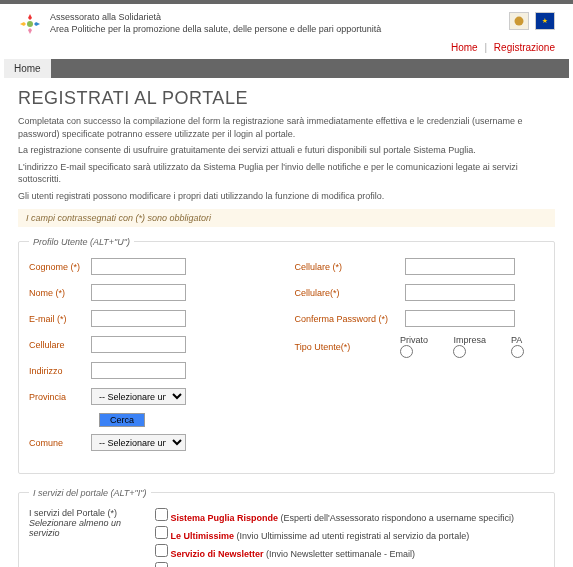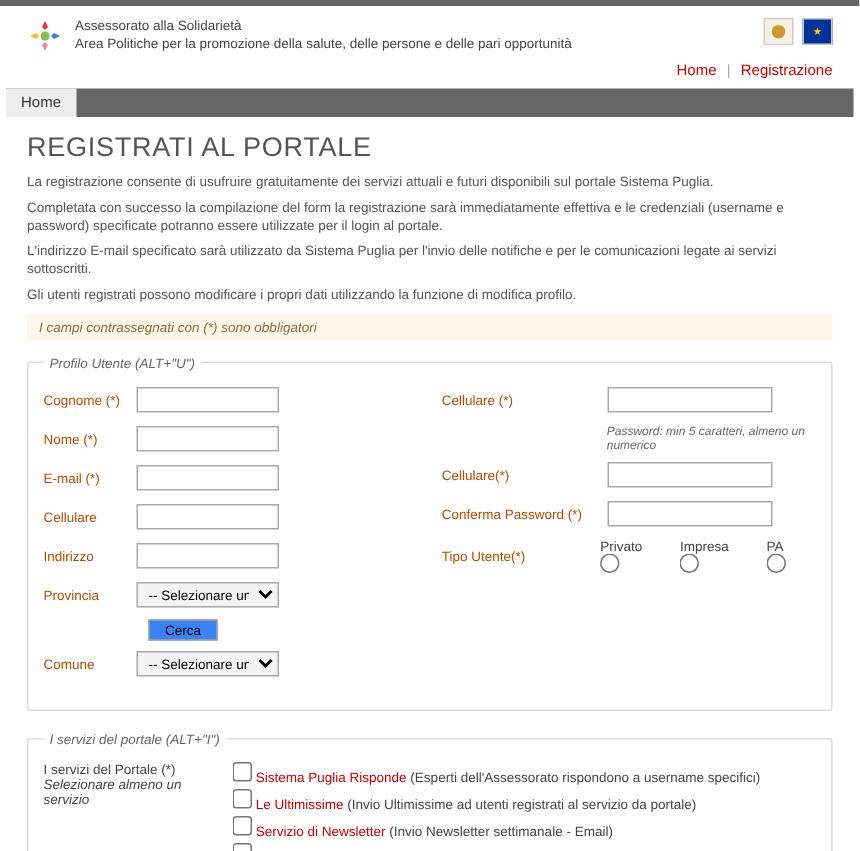--- a/index.html
+++ b/index.html
@@ -37,21 +37,21 @@
   .col-right .row input[type="text"], .col-right .row input[type="password"] { width: 110px; }
   .row select { width: 95px; background: #f4f4f4; }
   .pw-hint { font-size: 8px; font-style: italic; color: #666; margin: 0 0 6px 110px; }
   .radio-group { font-size: 9px; color: #444; display: flex; gap: 4px; align-items: center; }
   .radio-group .opt { margin-right: 8px; }
   .btn-cerca-wrap { margin: 4px 0 6px 70px; }
   .btn { font-size: 9px; padding: 1px 10px; border: 1px solid #999; background: #3b82f6; cursor: pointer; }
   .services-grid { display: flex; gap: 6px; font-size: 9px; }
   .services-left { width: 120px; color: #444; }
   .services-right label { display: block; margin-bottom: 3px; color: #333; }
-  .services-right .svc-name { color: #c00; font-weight: normal; }
+  .services-right .svc-name { color: #c00; font-weight: bold; }
   .services-right .svc-desc { color: #444; }
   .emblem { width:20px; height:18px; }
 </style>
 </head>
 <body>
 
 <div class="page">
   <div class="topbar"></div>
 
   <div class="header">
@@ -86,22 +86,22 @@
     <span class="sep">|</span>
     <a href="#">Registrazione</a>
   </div>
 
   <div class="mainnav">
     <span class="tab">Home</span>
   </div>
 
   <div class="content">
     <h1>REGISTRATI AL PORTALE</h1>
+    <p class="intro">Completata con successo la compilazione del form la registrazione sarà immediatamente effettiva e le credenziali (username e password) specificate potranno essere utilizzate per il login al portale.</p>
     <p class="intro">La registrazione consente di usufruire gratuitamente dei servizi attuali e futuri disponibili sul portale Sistema Puglia.</p>
-    <p class="intro">Completata con successo la compilazione del form la registrazione sarà immediatamente effettiva e le credenziali (username e password) specificate potranno essere utilizzate per il login al portale.</p>
     <p class="intro">L'indirizzo E-mail specificato sarà utilizzato da Sistema Puglia per l'invio delle notifiche e per le comunicazioni legate ai servizi sottoscritti.</p>
     <p class="intro">Gli utenti registrati possono modificare i propri dati utilizzando la funzione di modifica profilo.</p>
     <div class="required-note">I campi contrassegnati con (*) sono obbligatori</div>
 
     <fieldset>
       <legend>Profilo Utente (ALT+"U")</legend>
       <div class="form-grid">
         <div class="col">
           <div class="row">
               <label>Cognome (*)</label>
@@ -131,21 +131,20 @@
           <div class="row">
               <label>Comune</label>
               <select><option>-- Selezionare un Comune --</option></select>
             </div>
         </div>
         <div class="col col-right">
           <div class="row">
               <label>Cellulare (*)</label>
               <input type="text" style="">
             </div>
-          <div class="pw-hint">Password: min 5 caratteri, almeno un numerico</div>
           <div class="row">
               <label>Cellulare(*)</label>
               <input type="password" style="">
             </div>
           <div class="row">
               <label>Conferma Password (*)</label>
               <input type="password" style="">
             </div>
           <div class="row">
             <label>Tipo Utente(*)</label>

